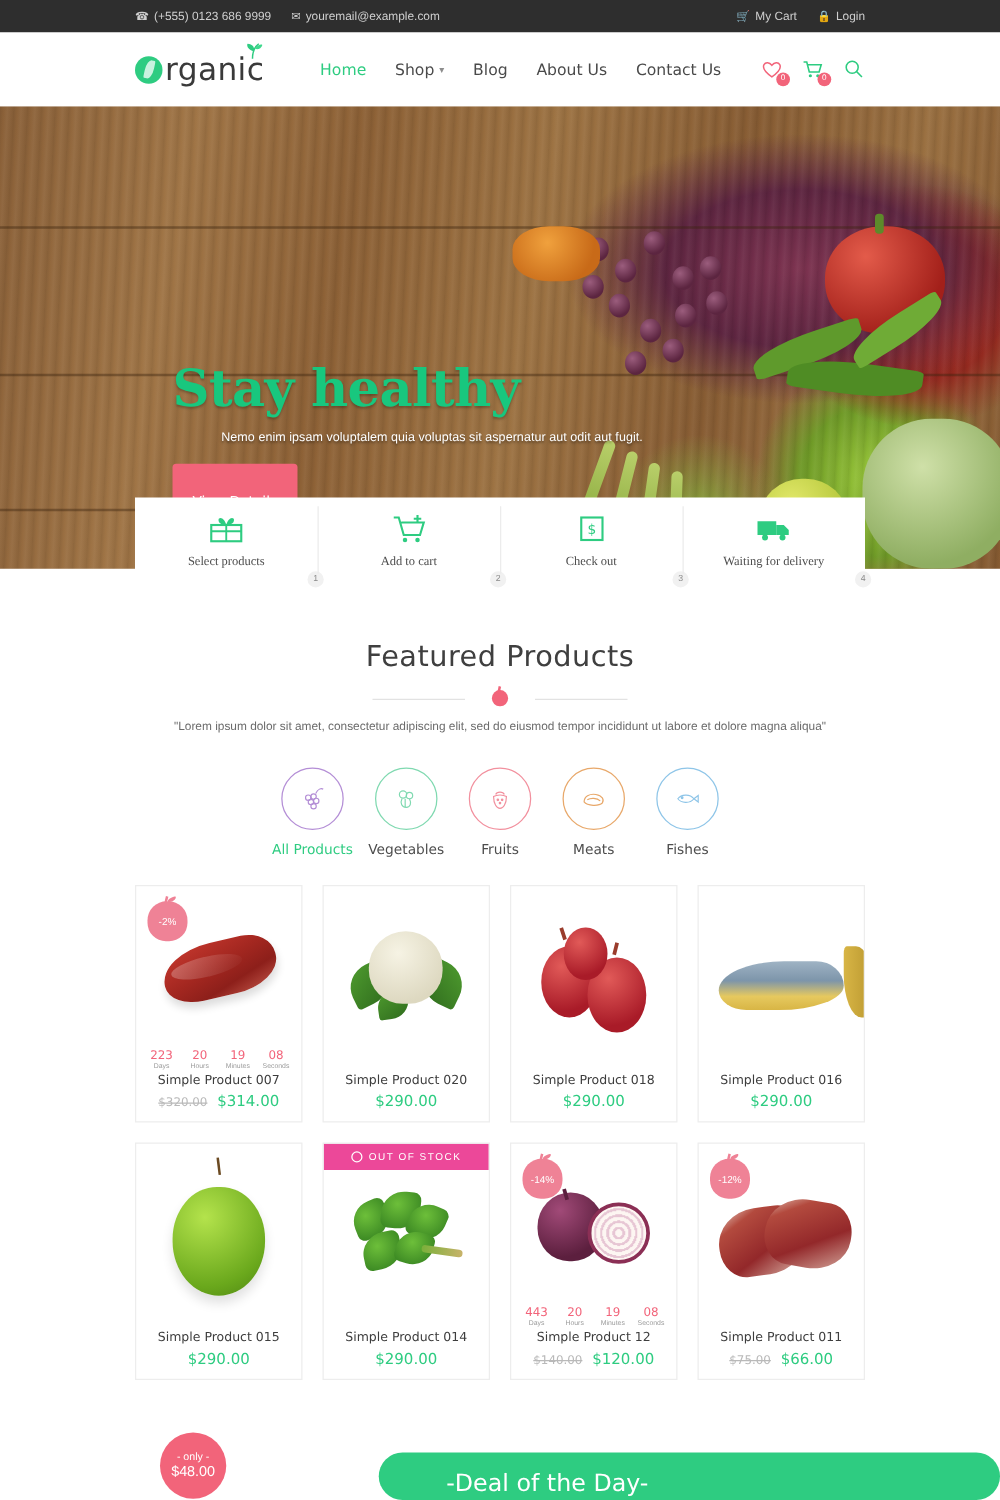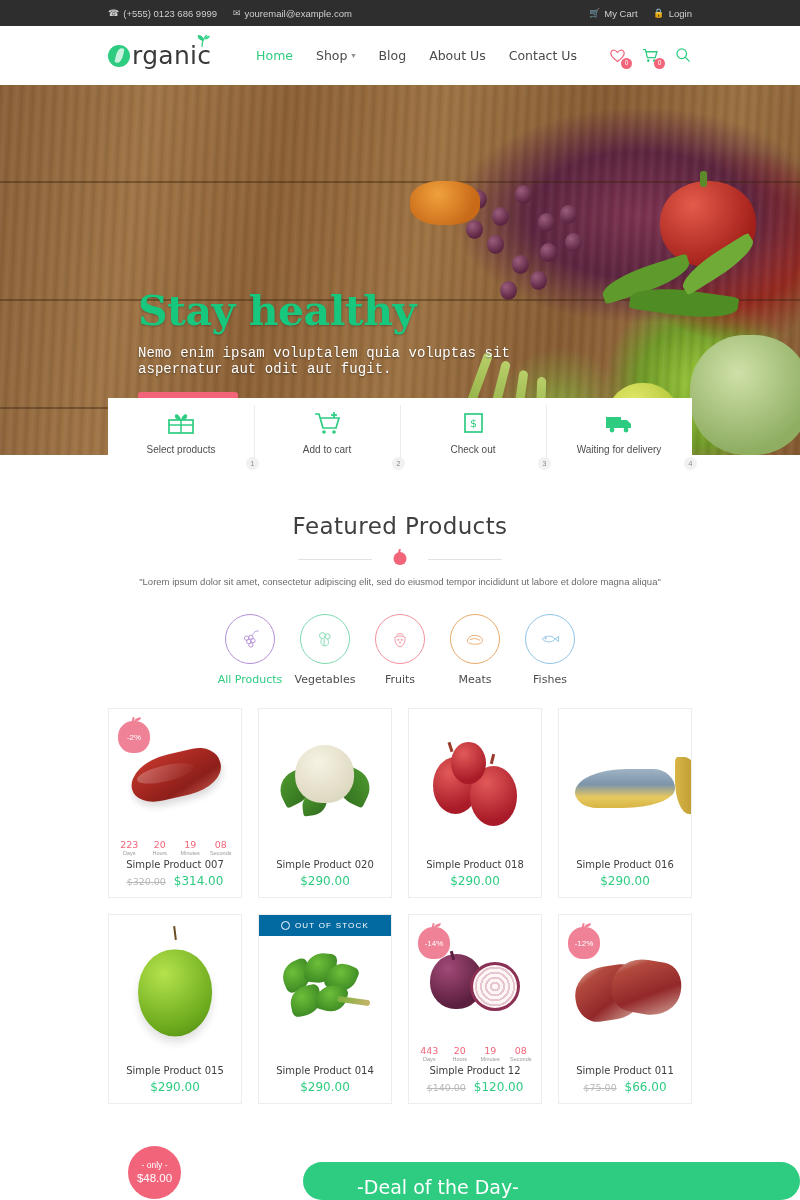--- a/index.html
+++ b/index.html
@@ -85,23 +85,24 @@
   }
   .hero-inner {
     position:absolute; left:138px; top:205px; width:460px;
   }
   .hero-title {
     font-family:"DejaVu Serif", serif; font-weight:700; font-size:41px;
     color:#18c77e; line-height:1.05; letter-spacing:-.5px;
     text-shadow:0 1px 2px rgba(0,0,0,.25);
   }
   .hero-sub {
-    margin-top:12px; color:#fff; font-size:14px; letter-spacing:.05px;
+    margin-top:12px; color:#fff; font-size:10px; letter-spacing:.05px;
     text-shadow:0 1px 2px rgba(0,0,0,.45);
-    font-family:Liberation Mono, monospace;
+    font-family:Liberation Sans, sans-serif;
+    margin-left:39px;
   }
   .hero-btn {
     margin-top:15px; display:inline-block; background:#f2647a; color:#fff;
     border:none; padding:24px 16px; border-radius:3px; font-size:11px;
     font-family:"DejaVu Sans", sans-serif; cursor:pointer;
   }
 
   
   .produce { position:absolute; pointer-events:none; }
   .grape { width:17px; height:19px; border-radius:50%; background:radial-gradient(circle at 35% 30%, #9b5d7d, #5c2540 70%); position:absolute; }
@@ -115,21 +116,21 @@
   }
   .step { flex:1; display:flex; flex-direction:column; align-items:center; justify-content:center; gap:8px; position:relative; }
   .step + .step:before {
     content:""; position:absolute; left:0; top:7px; bottom:7px; width:1px; background:#ececec;
   }
   .step-ico { position:relative; width:30px; height:26px; }
   .step-num {
     position:absolute; right:-5px; bottom:-4px; width:13px; height:13px; border-radius:50%;
     background:#f1f1f1; color:#8a8a8a; font-size:7px; display:flex; align-items:center; justify-content:center;
   }
-  .step-label { font-size:10px; color:#4d4d4d; font-family:Liberation Sans, sans-serif;text-align:center; }
+  .step-label { font-size:10px; color:#4d4d4d; font-family:Liberation Serif, serif;text-align:center; }
 
   
   .featured { padding-top:58px; text-align:center; }
   .sec-title {
     font-size:23px; color:#3f3f3f; font-family:"DejaVu Sans", sans-serif; letter-spacing:.4px;
   }
   .divider { margin:13px auto 0; width:204px; height:14px; position:relative; }
   .divider:before, .divider:after {
     content:""; position:absolute; top:7px; width:74px; height:1px; background:#e2e2e2;
   }
@@ -176,21 +177,21 @@
     content:""; position:absolute; left:14px; top:-4px; width:1.6px; height:6px;
     background:#ef8296; transform:rotate(14deg);
   }
   .sale-apple:after {
     content:""; position:absolute; left:16px; top:-3px; width:7px; height:3px;
     background:#ef8296; border-radius:70% 10% 70% 10%; transform:rotate(-18deg);
   }
   .sale-text { position:relative; color:#fff; font-size:8px; z-index:2; }
 
   .oos-banner {
-    position:absolute; left:0; right:0; top:0; height:21px; background:#0369a1;
+    position:absolute; left:0; right:0; top:0; height:21px; background:#ec4899;
     color:#fff; font-size:8px; letter-spacing:1.2px; display:flex;
     align-items:center; justify-content:center; gap:5px; z-index:3;
   }
   .oos-face {
     width:9px; height:9px; border-radius:50%; border:1px solid #fff; position:relative;
   }
 
   .countdown { display:flex; justify-content:center; gap:2px; padding:0 6px; margin-bottom:3px; }
   .cd-unit { flex:1; text-align:center; }
   .cd-val { font-size:9.5px; color:#f2647a; font-family:"DejaVu Sans", sans-serif; }

